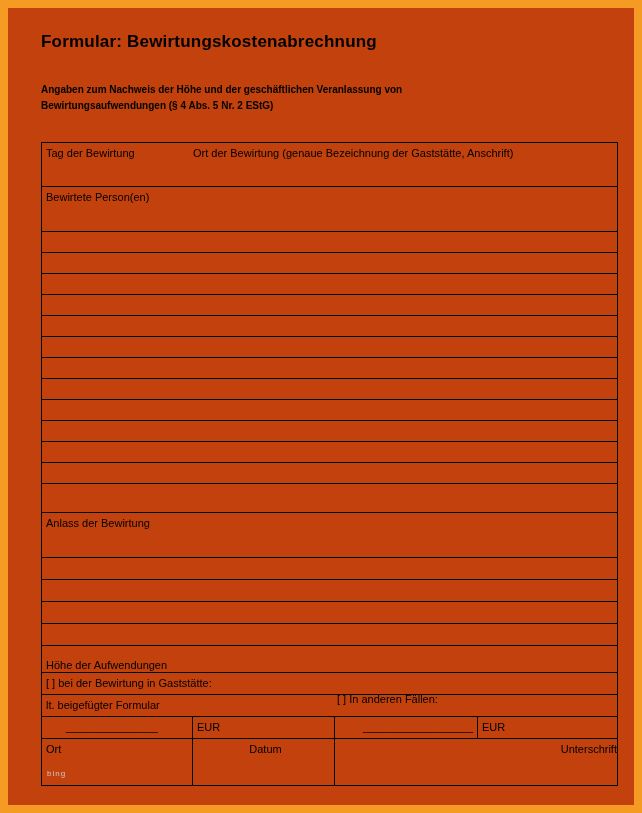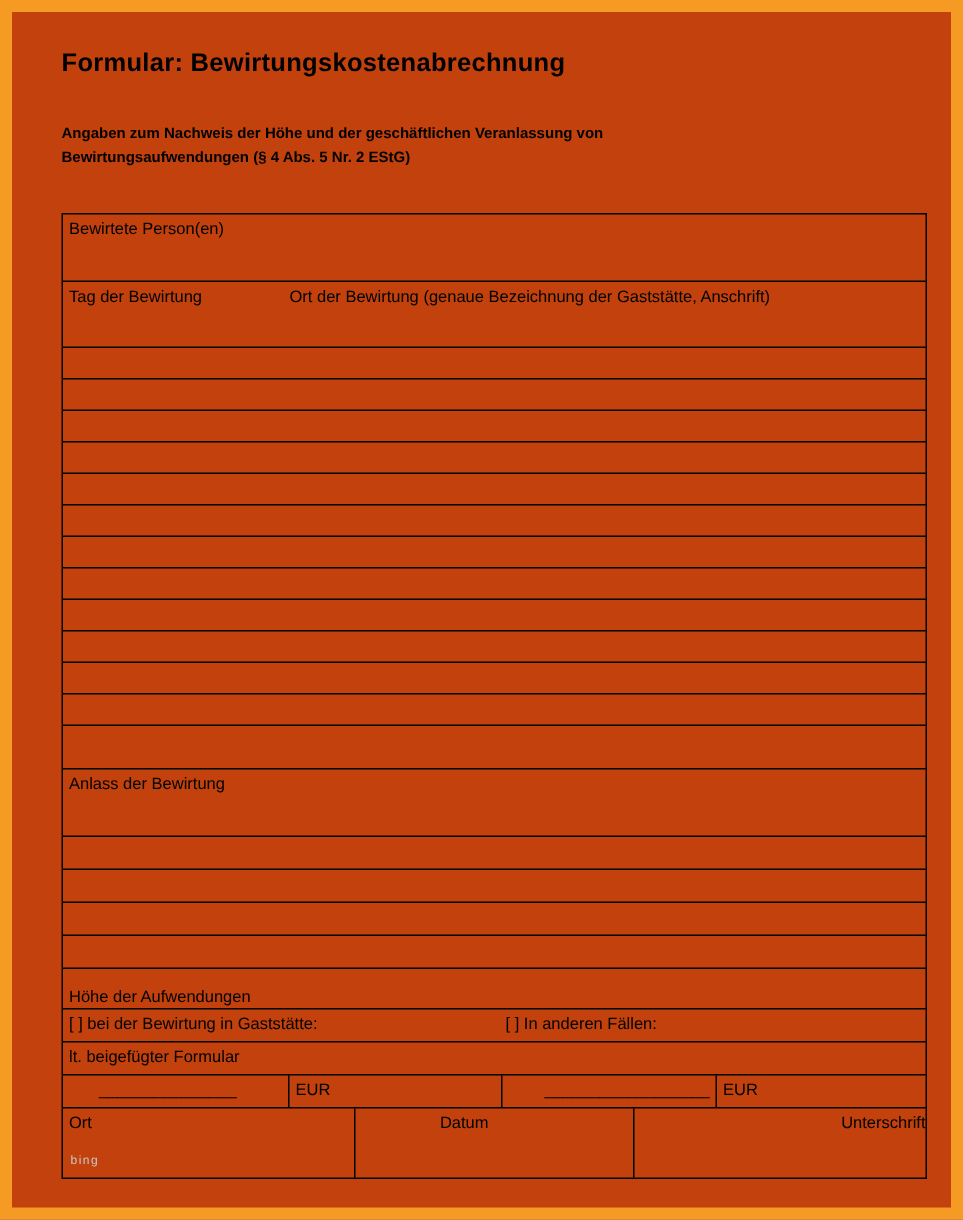--- a/index.html
+++ b/index.html
@@ -47,24 +47,24 @@
   .r-header   { height: 44px; }
   .r-persons  { height: 45px; }
   .blank      { height: 21px; }
   .blank-tall { height: 29px; }
   .r-occasion { height: 45px; }
   .blank-b    { height: 22px; }
   .r-amounts-head { height: 27px; align-items: flex-end; }
   .r-options  { height: 22px; }
   .r-invoice  { height: 22px; }
   .r-eur      { height: 22px; }
-  .r-sign     { height: 46px; gap: 44px; }
+  .r-sign     { height: 46px; }
   .pad { padding: 4px 0 0 4px; }
   .cell-place { position: absolute; left: 151px; top: 4px; white-space: nowrap; }
-  .opt2 { position: absolute; left: 295px; top: 4px; white-space: nowrap; }
+  .opt2 { position: absolute; left: 295px; top: 20px; white-space: nowrap; }
   .r-eur .c1 { width: 150px; padding: 4px 0 0 24px; box-sizing: border-box; letter-spacing: 0; }
   .r-eur .c2 { width: 142px; border-left: 1px solid #000; padding: 4px 0 0 4px; box-sizing: border-box; }
   .r-eur .c3 { width: 143px; border-left: 1px solid #000; padding: 4px 0 0 28px; box-sizing: border-box; }
   .r-eur .c4 { flex: 1; border-left: 1px solid #000; padding: 4px 0 0 4px; box-sizing: border-box; }
   .r-sign .c1 { width: 150px; padding: 4px 0 0 4px; box-sizing: border-box; position: relative; }
   .r-sign .c2 { width: 142px; border-left: 1px solid #000; padding: 4px 0 0 4px; box-sizing: border-box; text-align: center; }
   .r-sign .c3 { flex: 1; border-left: 1px solid #000; padding: 4px 0 0 4px; box-sizing: border-box; text-align: right; }
   .watermark {
     position: absolute;
     left: 5px; bottom: 5px;
@@ -80,27 +80,27 @@
 
   <h1 class="page-title">Formular: Bewirtungskostenabrechnung</h1>
 
   <p class="subtitle">
     <span>Angaben zum Nachweis der Höhe und der geschäftlichen Veranlassung von</span><br>
     <span>Bewirtungsaufwendungen (§ 4 Abs. 5 Nr. 2 EStG)</span>
   </p>
 
   <div class="tbl">
 
-    <div class="row r-persons">
-      <span class="pad">Bewirtete Person(en)</span>
-    </div>
-
     <div class="row r-header">
       <span class="pad">Tag der Bewirtung</span>
       <span class="cell-place">Ort der Bewirtung (genaue Bezeichnung der Gaststätte, Anschrift)</span>
+    </div>
+
+    <div class="row r-persons">
+      <span class="pad">Bewirtete Person(en)</span>
     </div>
 
     <div class="row blank"></div>
     <div class="row blank"></div>
     <div class="row blank"></div>
     <div class="row blank"></div>
     <div class="row blank"></div>
     <div class="row blank"></div>
     <div class="row blank"></div>
     <div class="row blank"></div>

